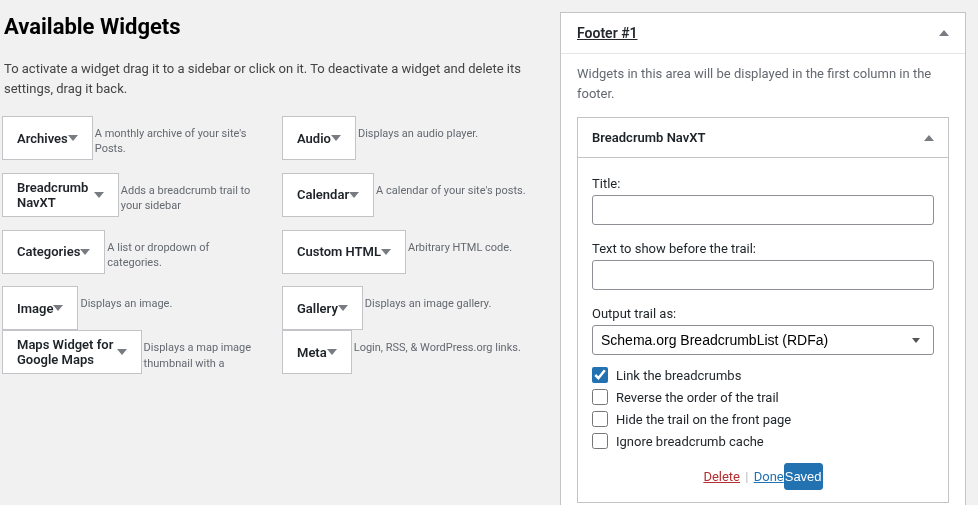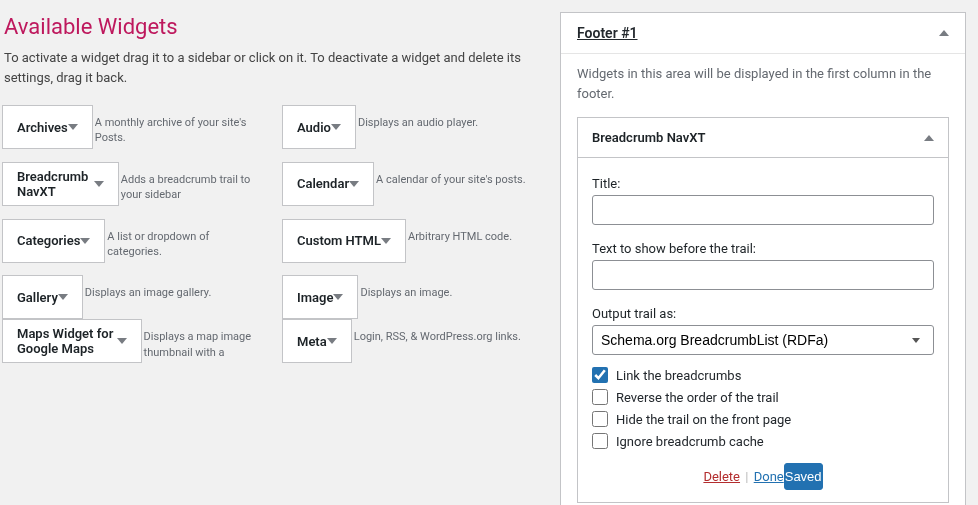--- a/index.html
+++ b/index.html
@@ -17,23 +17,23 @@
     .left-panel {
       flex: 0 0 560px;
       padding: 14px 22px 0 2px;
     }
     .right-panel {
       flex: 1;
       padding: 0 12px 0 0;
     }
     h2 {
       font-size: 22px;
-      font-weight: 400;
-      color: #be185d;
-      margin-bottom: 9px;
+      font-weight: 700;
+      color: #000000;
+      margin-bottom: 20px;
       padding-left: 2px;
     }
     .description {
       color: #444;
       font-size: 13px;
       line-height: 1.5;
       margin-bottom: 18px;
       padding-left: 2px;
     }
     .widgets-grid {
@@ -237,31 +237,31 @@
       </div>
       <div class="widget-item">
         <div class="widget-box">
           <span class="widget-title">Custom HTML</span>
           <span class="caret-down"></span>
         </div>
         <div class="widget-desc">Arbitrary HTML code.</div>
       </div>
       <div class="widget-item">
         <div class="widget-box">
+          <span class="widget-title">Image</span>
+          <span class="caret-down"></span>
+        </div>
+        <div class="widget-desc">Displays an image.</div>
+      </div>
+      <div class="widget-item">
+        <div class="widget-box">
           <span class="widget-title">Gallery</span>
           <span class="caret-down"></span>
         </div>
         <div class="widget-desc">Displays an image gallery.</div>
-      </div>
-      <div class="widget-item">
-        <div class="widget-box">
-          <span class="widget-title">Image</span>
-          <span class="caret-down"></span>
-        </div>
-        <div class="widget-desc">Displays an image.</div>
       </div>
       <div class="widget-item">
         <div class="widget-box">
           <span class="widget-title">Maps Widget for Google Maps</span>
           <span class="caret-down"></span>
         </div>
         <div class="widget-desc">Displays a map image thumbnail with a</div>
       </div>
       <div class="widget-item">
         <div class="widget-box">

